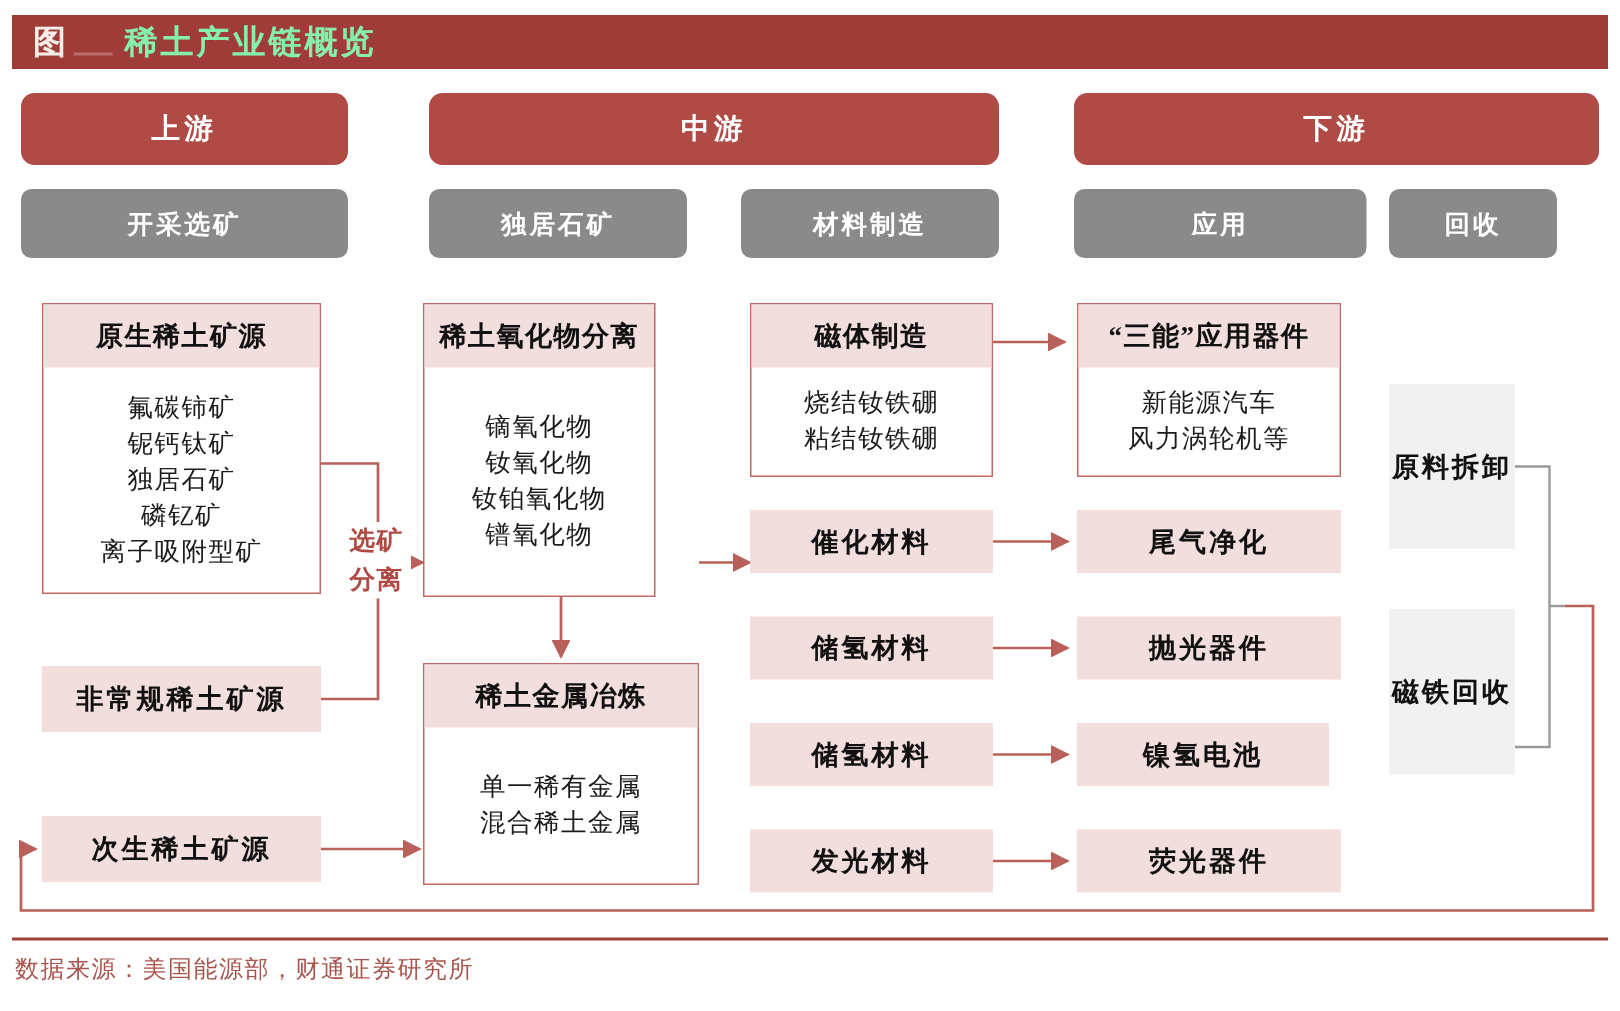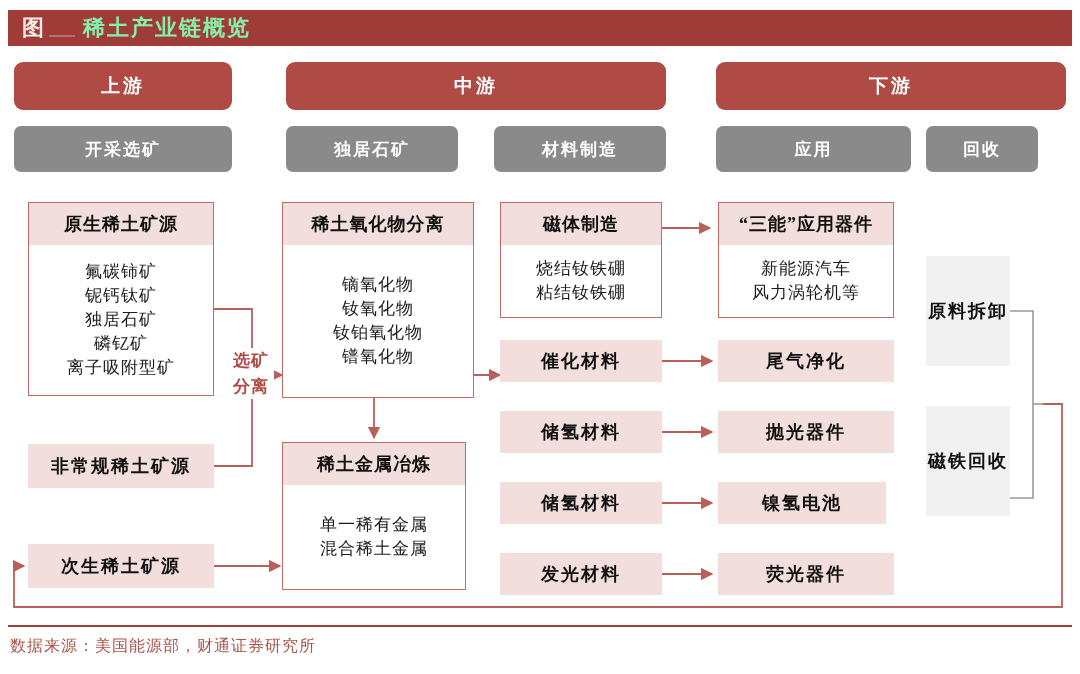--- a/index.html
+++ b/index.html
@@ -278,21 +278,21 @@
 
   <div class="flat" style="left:28px; top:544px; width:186px; height:44px;">
     <span>次生稀土矿源</span>
   </div>
 
   <div class="conn-label" style="left:228px; top:348px; width:44px;">
     <div>选矿</div>
     <div>分离</div>
   </div>
 
-  <div class="card" style="left:282px; top:202px; width:192px; height:196px;">
+  <div class="card" style="left:282px; top:202px; width:155px; height:196px;">
     <div class="card-head">稀土氧化物分离</div>
     <div class="card-body">
       <div class="li">镝氧化物</div>
       <div class="li">钕氧化物</div>
       <div class="li">钕铂氧化物</div>
       <div class="li">镨氧化物</div>
     </div>
   </div>
 
   <div class="card" style="left:282px; top:442px; width:184px; height:148px;">

